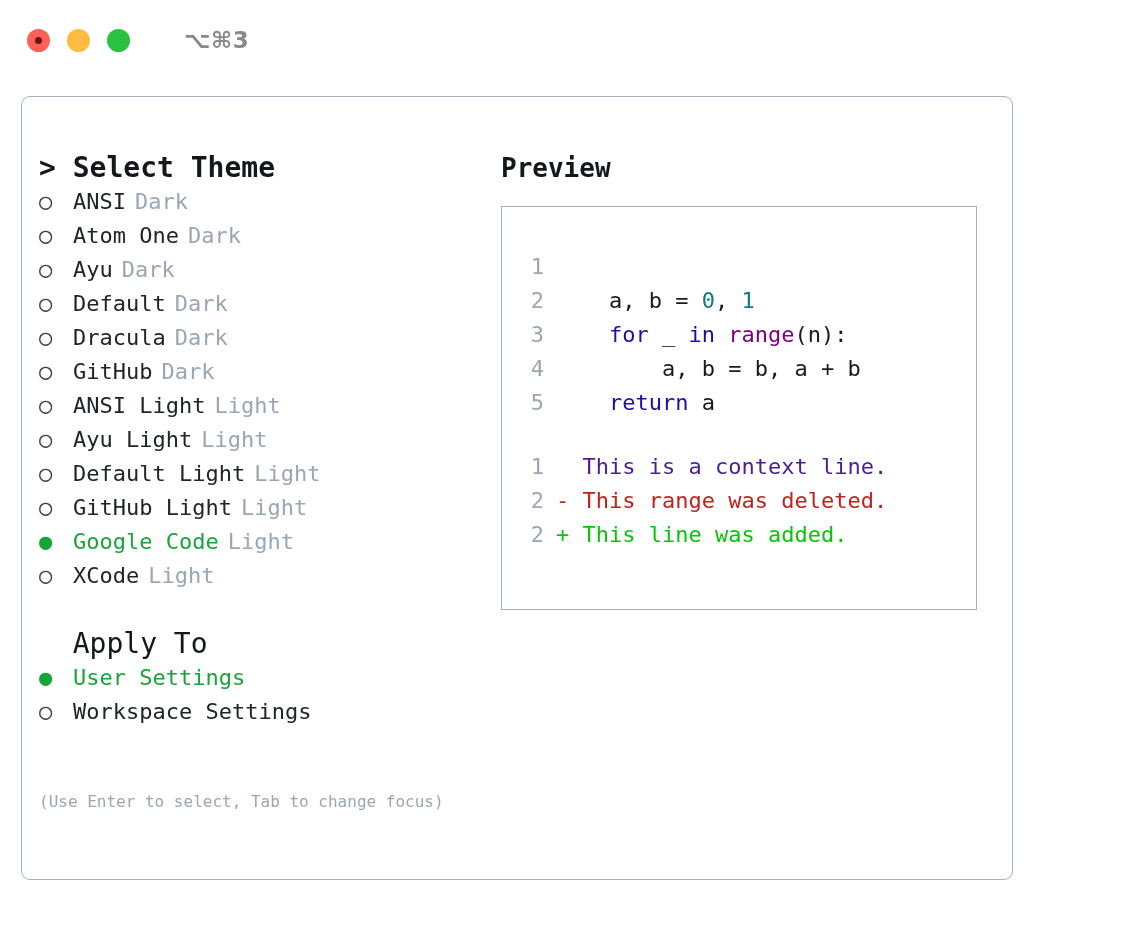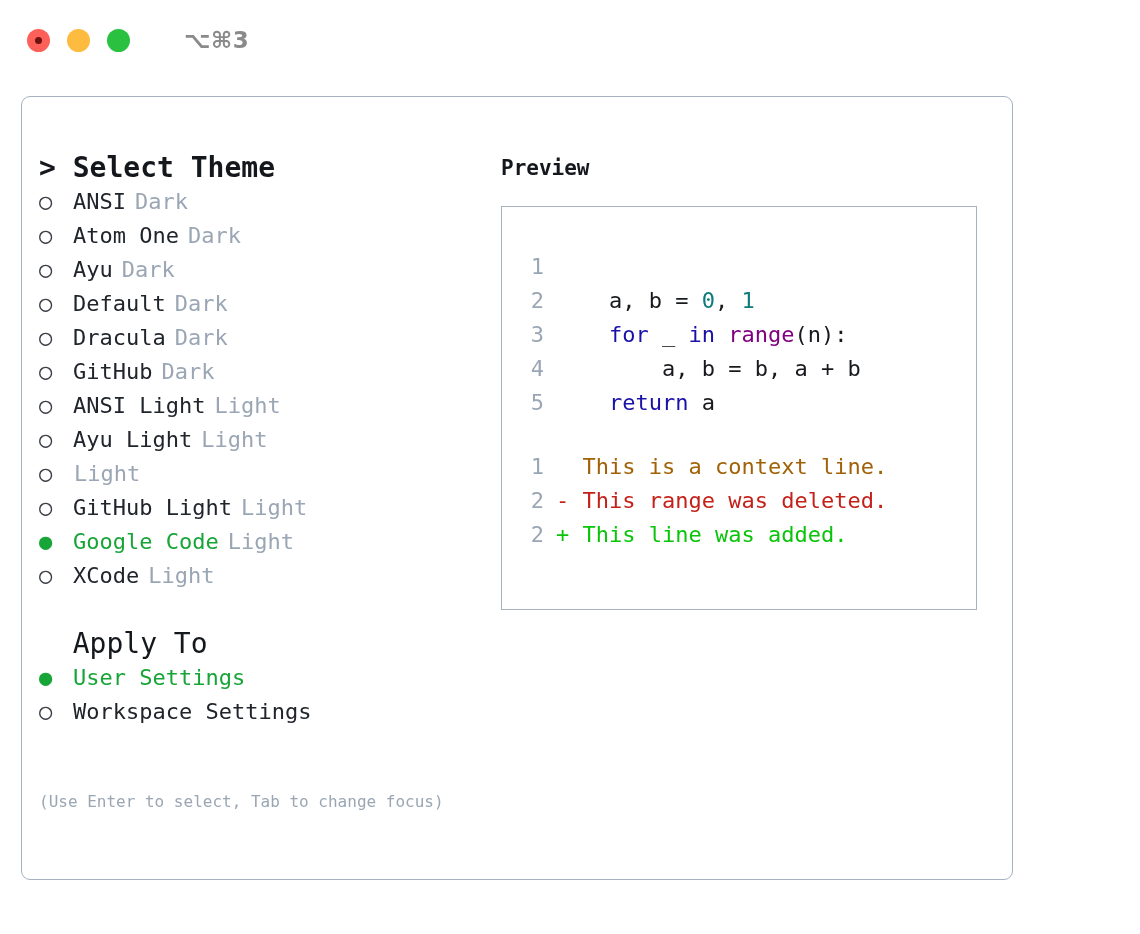--- a/index.html
+++ b/index.html
@@ -134,21 +134,21 @@
   }
 
   
   #right-col {
     position: absolute;
     left: 479px;
     top: 54px;
     width: 490px;
   }
   #preview-title {
-    font-size: 21px;
+    font-size: 26px;
     line-height: 34px;
     font-weight: bold;
     color: #14171c;
   }
   #preview-box {
     margin-top: 21px;
     width: 476px;
     height: 404px;
     border: 1.5px solid #a7b2c0;
     box-sizing: border-box;
@@ -175,21 +175,21 @@
     text-align: right;
     color: #9aa6b4;
     margin-right: 12px;
   }
   .code-text { white-space: pre; }
 
   .tok-kw   { color: #1a11a8; }
   .tok-fn   { color: #800080; }
   .tok-num  { color: #0e7b7b; }
   .tok-pl   { color: #17191d; }
-  .tok-ctx  { color: #a16207; text-align: center; }
+  .tok-ctx  { color: #4c1d95; text-align: center; }
   .tok-del  { color: #c4211a; }
   .tok-add  { color: #0ac40a; }
 
   .diff-gap { height: 30px; }
 </style>
 </head>
 <body>
 
 <div id="app-window">
 
@@ -211,21 +211,21 @@
 
         <div id="theme-list">
             <div class="opt-row"><span class="marker">○</span><span class="opt-label">ANSI</span><span class="opt-variant">Dark</span></div>
             <div class="opt-row"><span class="marker">○</span><span class="opt-label">Atom One</span><span class="opt-variant">Dark</span></div>
             <div class="opt-row"><span class="marker">○</span><span class="opt-label">Ayu</span><span class="opt-variant">Dark</span></div>
             <div class="opt-row"><span class="marker">○</span><span class="opt-label">Default</span><span class="opt-variant">Dark</span></div>
             <div class="opt-row"><span class="marker">○</span><span class="opt-label">Dracula</span><span class="opt-variant">Dark</span></div>
             <div class="opt-row"><span class="marker">○</span><span class="opt-label">GitHub</span><span class="opt-variant">Dark</span></div>
             <div class="opt-row"><span class="marker">○</span><span class="opt-label">ANSI Light</span><span class="opt-variant">Light</span></div>
             <div class="opt-row"><span class="marker">○</span><span class="opt-label">Ayu Light</span><span class="opt-variant">Light</span></div>
-            <div class="opt-row"><span class="marker">○</span><span class="opt-variant">Light</span></div>
+            <div class="opt-row"><span class="marker">○</span><span class="opt-label">Default Light</span><span class="opt-variant">Light</span></div>
             <div class="opt-row"><span class="marker">○</span><span class="opt-label">GitHub Light</span><span class="opt-variant">Light</span></div>
             <div class="opt-row"><span class="marker sel">●</span><span class="opt-label sel">Google Code</span><span class="opt-variant">Light</span></div>
             <div class="opt-row"><span class="marker">○</span><span class="opt-label">XCode</span><span class="opt-variant">Light</span></div>
           </div>
 
         <div class="spacer-row"></div>
 
         <div class="section-head"><span>  </span><span>Apply To</span></div>
 
         <div id="apply-list">

